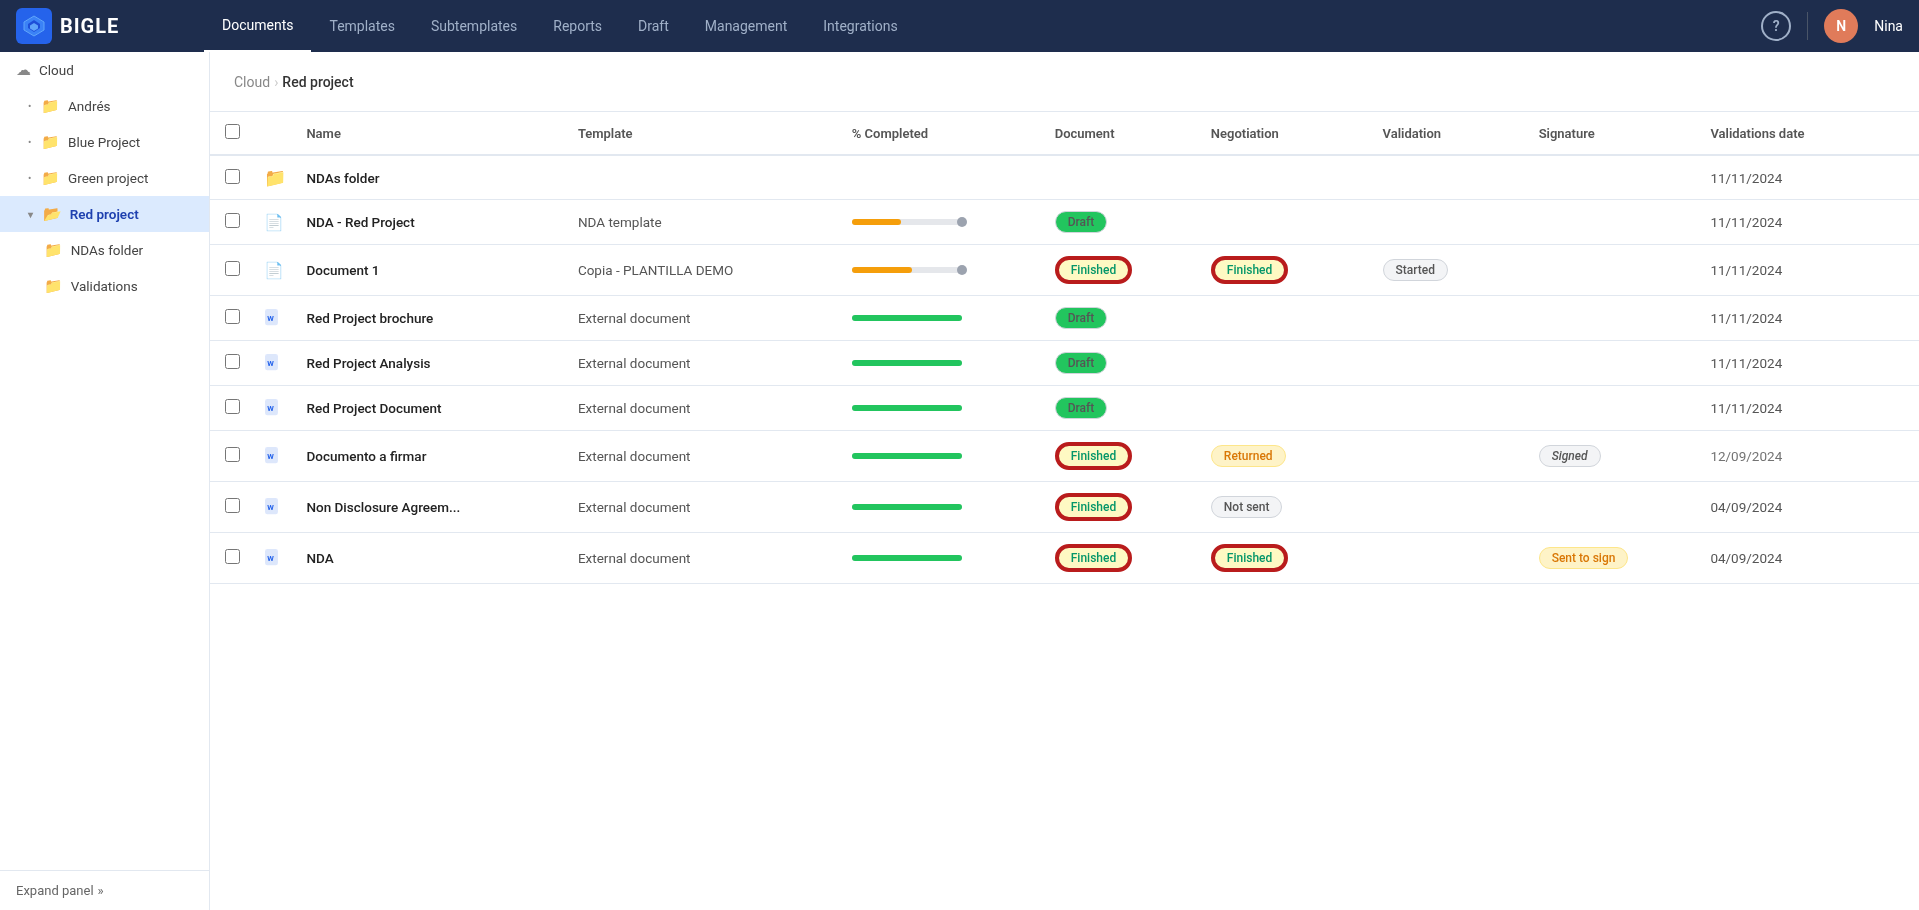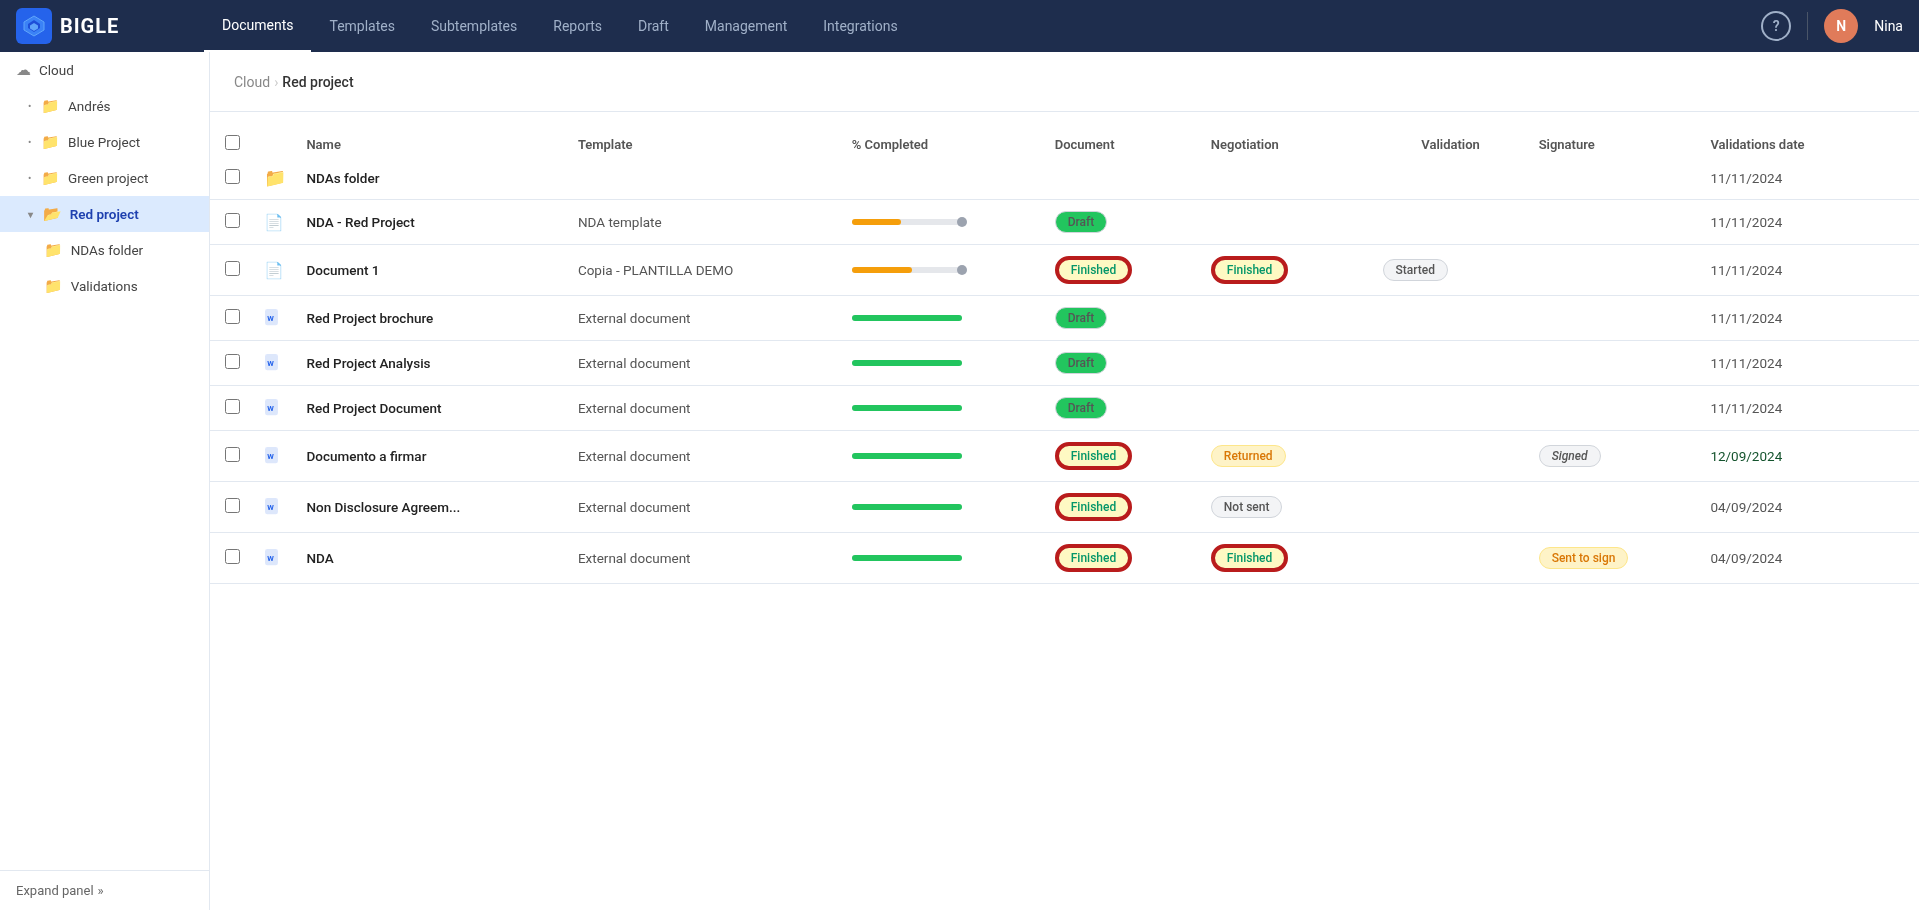--- a/index.html
+++ b/index.html
@@ -164,21 +164,21 @@
     table { width: 100%; border-collapse: collapse; }
     thead th {
       background: white;
       color: #555;
       font-weight: 600;
       font-size: 13px;
       padding: 12px 10px;
       text-align: left;
       border-bottom: 2px solid #e2e8f0;
       white-space: nowrap;
-      position: sticky; top: 11px; z-index: 2;
+      position: sticky; top: 0; z-index: 2;
     }
     thead th:first-child { width: 44px; text-align: center; }
     tbody tr { border-bottom: 1px solid #e2e8f0; }
     tbody td { padding: 11px 10px; font-size: 13.5px; vertical-align: middle; }
     tbody td:first-child { text-align: center; }
     .checkbox { width: 15px; height: 15px; cursor: pointer; }
 
     
     .progress-bar-wrap { width: 110px; height: 6px; background: #e5e7eb; border-radius: 3px; position: relative; }
     .progress-bar-fill { height: 100%; border-radius: 3px; }
@@ -294,21 +294,21 @@
       <table>
         <thead>
           <tr>
             <th><input type="checkbox" class="checkbox" style=""></th>
             <th style="width:36px;"></th>
             <th style="min-width:160px;">Name</th>
             <th style="min-width:160px;">Template</th>
             <th style="min-width:130px;">% Completed</th>
             <th style="min-width:100px;">Document</th>
             <th style="min-width:110px;">Negotiation</th>
-            <th style="min-width:100px;text-align:center;">Validation</th>
+            <th style="min-width:100px;">Validation</th>
             <th style="min-width:110px;">Signature</th>
             <th style="min-width:140px;">Validations date</th>
           </tr>
         </thead>
         <tbody id="table-body">
         <tr>
               <td><input type="checkbox" class="checkbox" style=""></td>
               <td><span style="color:#f5a623;font-size:18px;">📁</span></td>
               <td><span class="row-name">NDAs folder</span></td>
               <td style="color: rgb(85, 85, 85);"></td>
@@ -424,21 +424,21 @@
               <td>
                 <div class="progress-bar-wrap">
       <div class="progress-bar-fill" style="width:100%;background:#22c55e;"></div>
 
     </div>
               </td>
               <td><span class="badge badge-finished">Finished</span></td>
               <td><span class="badge badge-returned">Returned</span></td>
               <td></td>
               <td><span class="badge badge-signed">Signed</span></td>
-              <td style="color: #14532d;">12/09/2024</td>
+              <td style="color: #737373;">12/09/2024</td>
             </tr>
             <tr>
               <td><input type="checkbox" class="checkbox" style=""></td>
               <td><svg width="20" height="20" viewBox="0 0 24 24" style="display:inline-block;vertical-align:middle;">
     <rect x="2" y="2" width="14" height="18" rx="2" fill="#2563eb" opacity="0.15" stroke="#2563eb" stroke-width="1.5"></rect>
     <text x="4" y="15" font-size="9" fill="#2563eb" font-weight="700">W</text>
   </svg></td>
               <td><span class="row-name">Non Disclosure Agreem...</span></td>
               <td style="color: rgb(85, 85, 85);">External document</td>
               <td>

